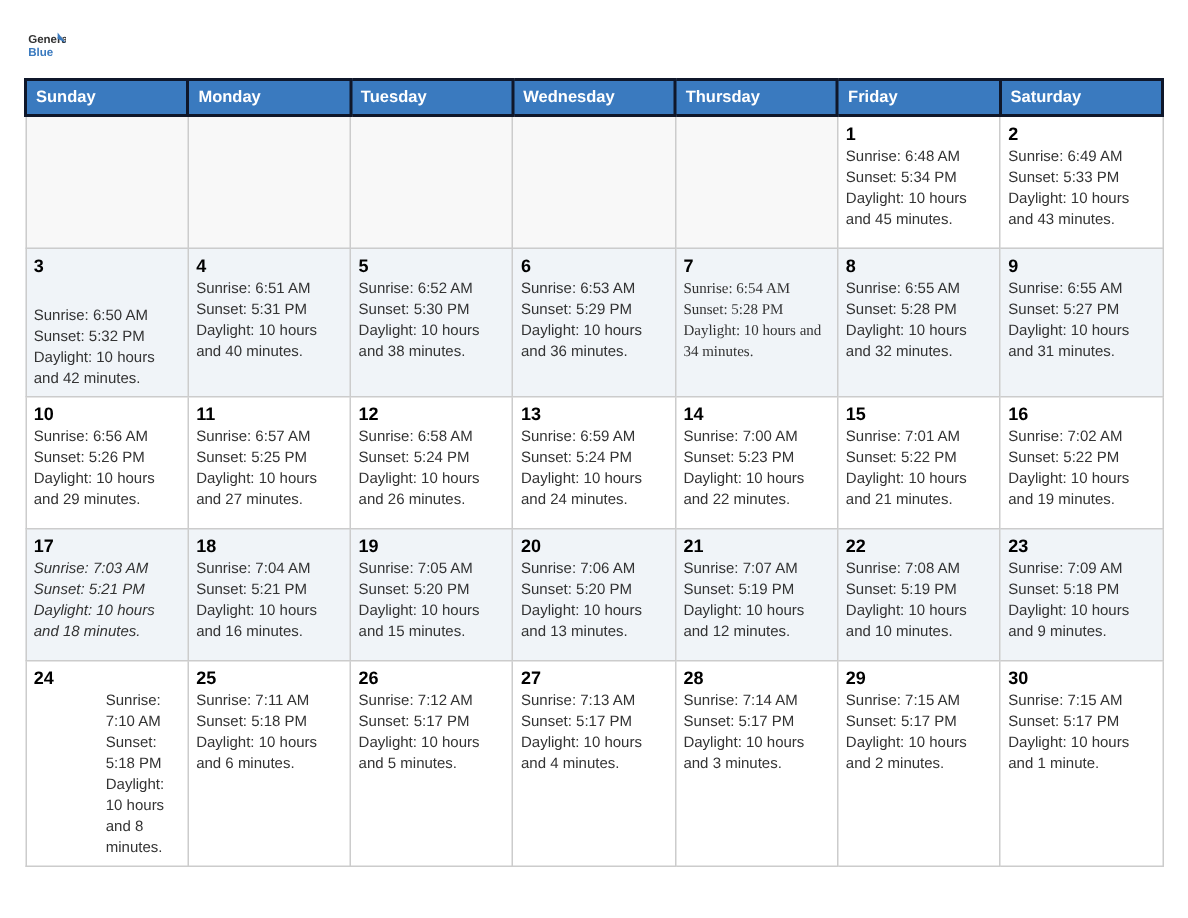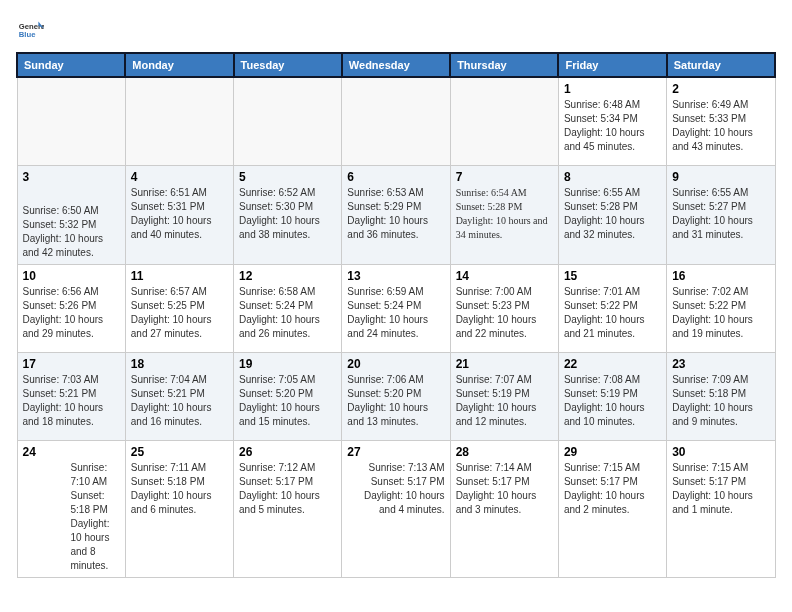--- a/index.html
+++ b/index.html
@@ -210,21 +210,21 @@
         <td>
           <span class="day-num">16</span>
           <div class="day-info" style="white-space: pre-line;">Sunrise: 7:02 AM
 Sunset: 5:22 PM
 Daylight: 10 hours and 19 minutes.</div>
         </td>
       </tr>
       <tr>
         <td>
           <span class="day-num">17</span>
-          <div class="day-info" style="white-space: pre-line;">Sunrise: 7:03 AM
+          <div class="day-info" style="white-space: pre-line; font-style: italic;">Sunrise: 7:03 AM
 Sunset: 5:21 PM
 Daylight: 10 hours and 18 minutes.</div>
         </td>
         <td>
           <span class="day-num">18</span>
           <div class="day-info" style="white-space: pre-line;">Sunrise: 7:04 AM
 Sunset: 5:21 PM
 Daylight: 10 hours and 16 minutes.</div>
         </td>
         <td>
@@ -272,21 +272,21 @@
 Daylight: 10 hours and 6 minutes.</div>
         </td>
         <td>
           <span class="day-num">26</span>
           <div class="day-info" style="white-space: pre-line;">Sunrise: 7:12 AM
 Sunset: 5:17 PM
 Daylight: 10 hours and 5 minutes.</div>
         </td>
         <td>
           <span class="day-num">27</span>
-          <div class="day-info" style="white-space: pre-line; text-align: right;">Sunrise: 7:13 AM
+          <div class="day-info" style="white-space: pre-line;">Sunrise: 7:13 AM
 Sunset: 5:17 PM
 Daylight: 10 hours and 4 minutes.</div>
         </td>
         <td>
           <span class="day-num">28</span>
           <div class="day-info" style="white-space: pre-line;">Sunrise: 7:14 AM
 Sunset: 5:17 PM
 Daylight: 10 hours and 3 minutes.</div>
         </td>
         <td>

